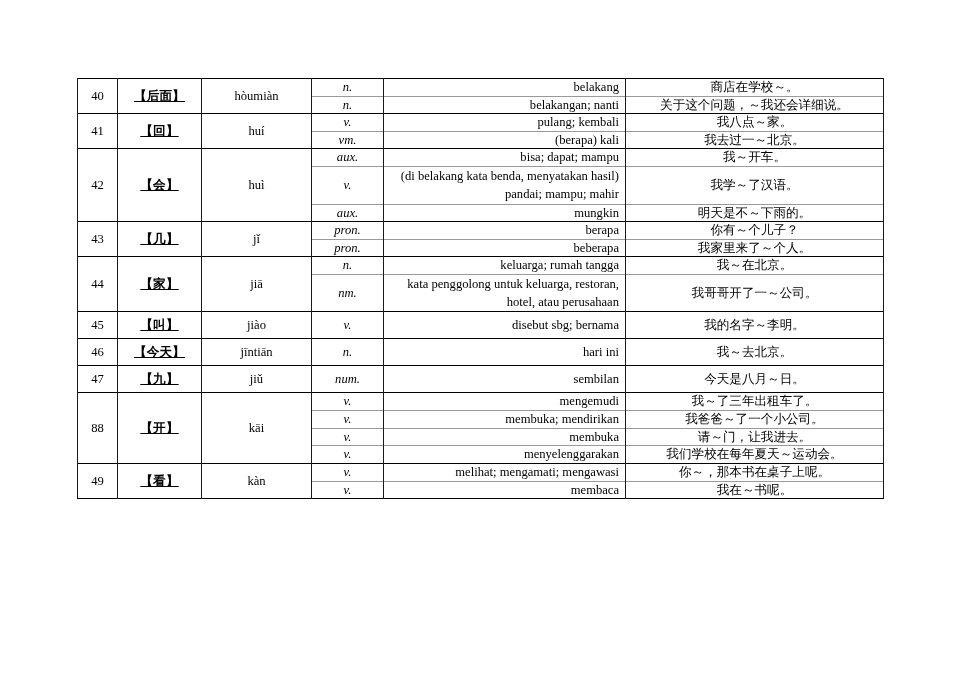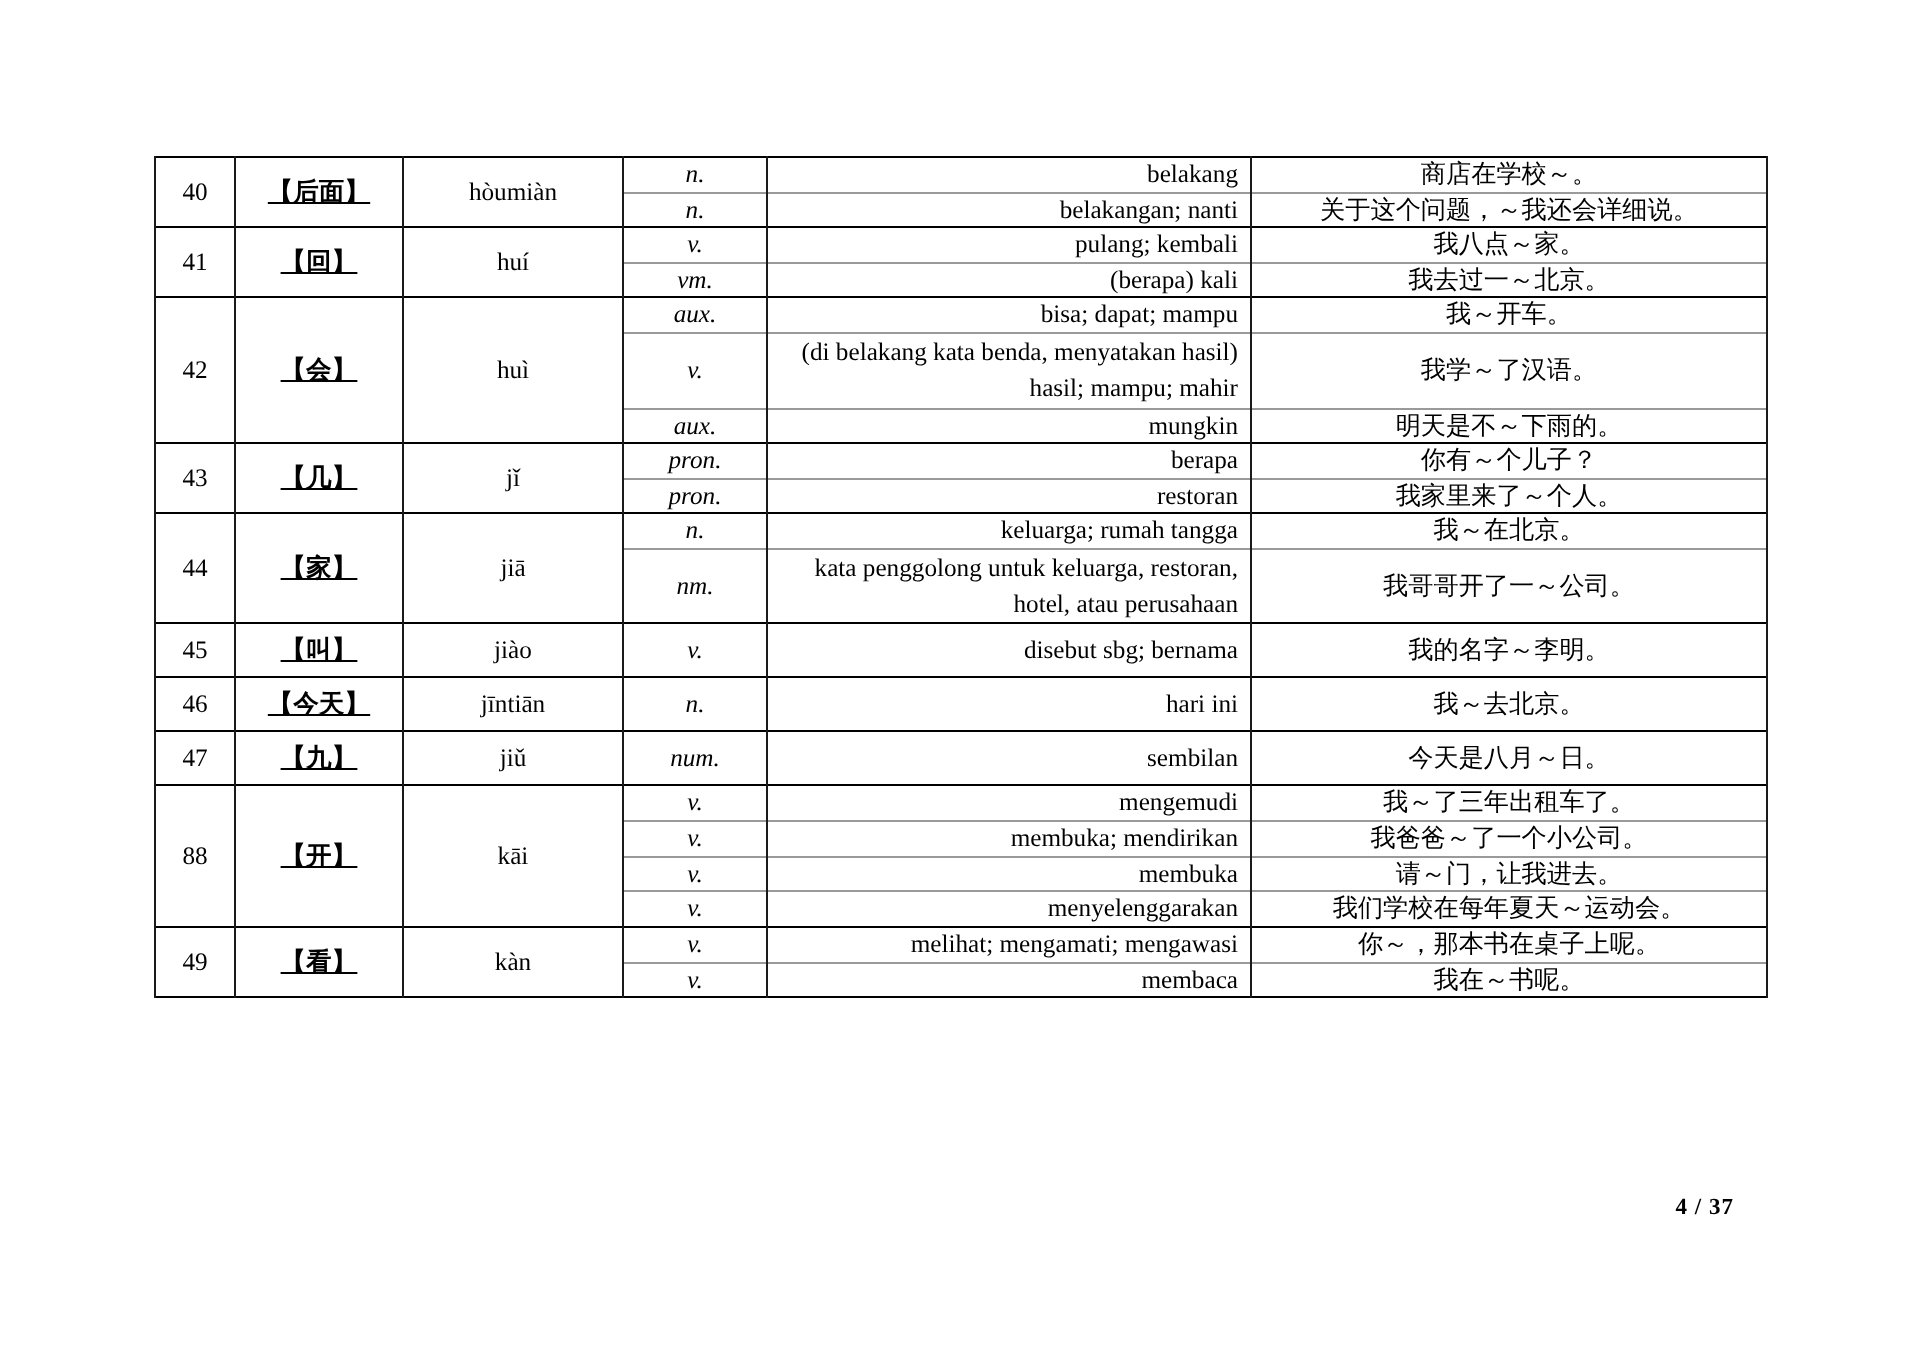--- a/index.html
+++ b/index.html
@@ -156,40 +156,40 @@
             <td class="han rowcell" rowspan="3">【会】</td>
             <td class="pin rowcell" rowspan="3">huì</td>
             <td class="pos rowcell">aux.</td>
             <td class="ind rowcell">bisa; dapat; mampu</td>
             <td class="exa rowcell">我～开车。</td>
           </tr>
           <tr class="sub">
             <td class="pos rowcell">v.</td>
             <td class="ind rowcell two-line">
               <div>(di belakang kata benda, menyatakan hasil)</div>
-              <div>hasil; mampu; mahir</div>
+              <div>pandai; mampu; mahir</div>
             </td>
             <td class="exa rowcell">我学～了汉语。</td>
           </tr>
           <tr class="sub">
             <td class="pos rowcell">aux.</td>
             <td class="ind rowcell">mungkin</td>
             <td class="exa rowcell">明天是不～下雨的。</td>
           </tr>
           <tr class="entry-start">
             <td class="num rowcell tall" rowspan="2">43</td>
             <td class="han rowcell" rowspan="2">【几】</td>
             <td class="pin rowcell" rowspan="2">jǐ</td>
             <td class="pos rowcell">pron.</td>
             <td class="ind rowcell">berapa</td>
             <td class="exa rowcell">你有～个儿子？</td>
           </tr>
           <tr class="sub">
             <td class="pos rowcell">pron.</td>
-            <td class="ind rowcell">restoran</td>
+            <td class="ind rowcell">beberapa</td>
             <td class="exa rowcell">我家里来了～个人。</td>
           </tr>
           <tr class="entry-start">
             <td class="num rowcell tall" rowspan="2">44</td>
             <td class="han rowcell" rowspan="2">【家】</td>
             <td class="pin rowcell" rowspan="2">jiā</td>
             <td class="pos rowcell">n.</td>
             <td class="ind rowcell">keluarga; rumah tangga</td>
             <td class="exa rowcell">我～在北京。</td>
           </tr>
@@ -258,15 +258,14 @@
           </tr>
           <tr class="sub">
             <td class="pos rowcell">v.</td>
             <td class="ind rowcell">membaca</td>
             <td class="exa rowcell">我在～书呢。</td>
           </tr>
         </tbody>
     </table>
   </div>
 
-  <div class="footer">4 / 37</div>
 
 </div>
 
 </body></html>

